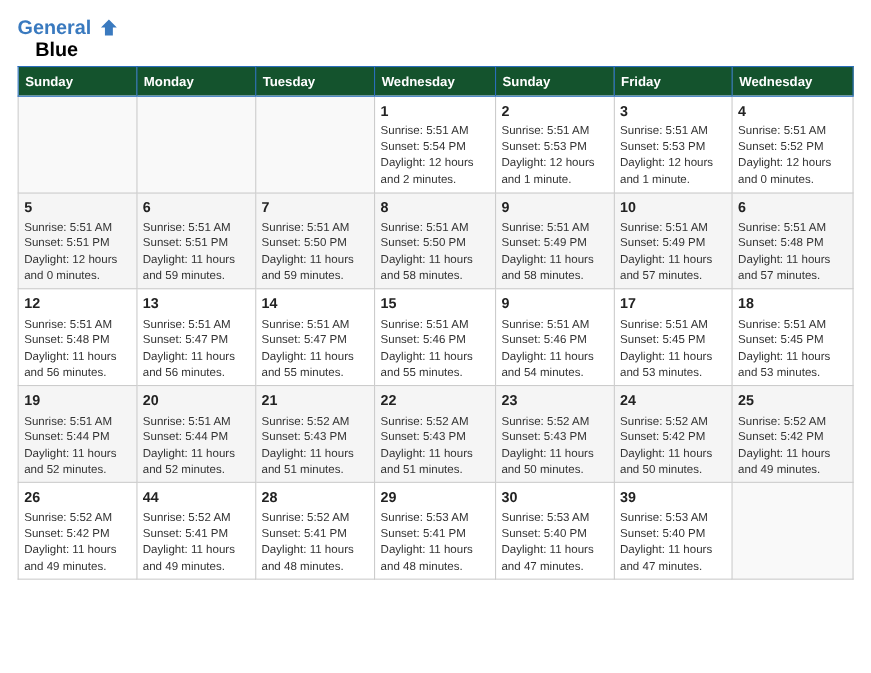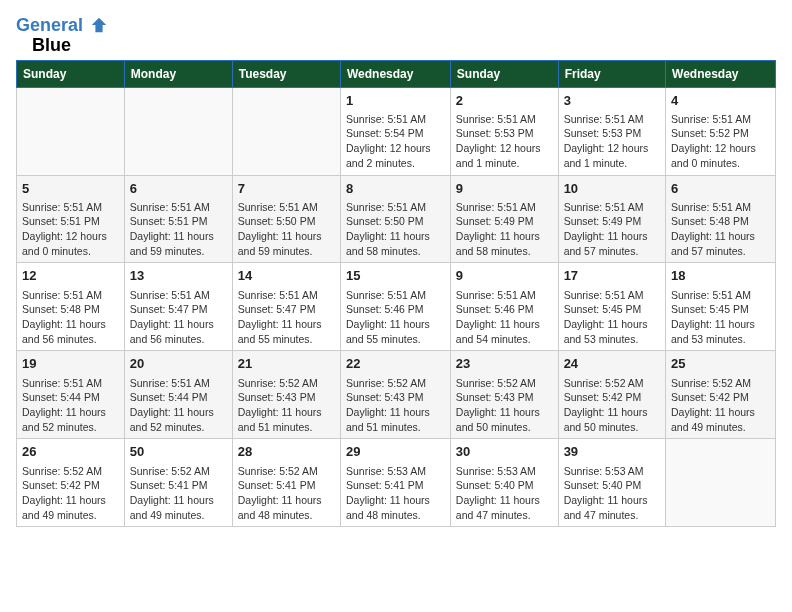--- a/index.html
+++ b/index.html
@@ -242,21 +242,21 @@
           <span class="day-number">25</span>
           <div class="day-info">Sunrise: 5:52 AM<br>Sunset: 5:42 PM<br>Daylight: 11 hours and 49 minutes.</div>
         </td>
       </tr>
       <tr>
         <td>
           <span class="day-number">26</span>
           <div class="day-info">Sunrise: 5:52 AM<br>Sunset: 5:42 PM<br>Daylight: 11 hours and 49 minutes.</div>
         </td>
         <td>
-          <span class="day-number">50</span>
+          <span class="day-number">44</span>
           <div class="day-info">Sunrise: 5:52 AM<br>Sunset: 5:41 PM<br>Daylight: 11 hours and 49 minutes.</div>
         </td>
         <td>
           <span class="day-number">28</span>
           <div class="day-info">Sunrise: 5:52 AM<br>Sunset: 5:41 PM<br>Daylight: 11 hours and 48 minutes.</div>
         </td>
         <td>
           <span class="day-number">29</span>
           <div class="day-info">Sunrise: 5:53 AM<br>Sunset: 5:41 PM<br>Daylight: 11 hours and 48 minutes.</div>
         </td>

